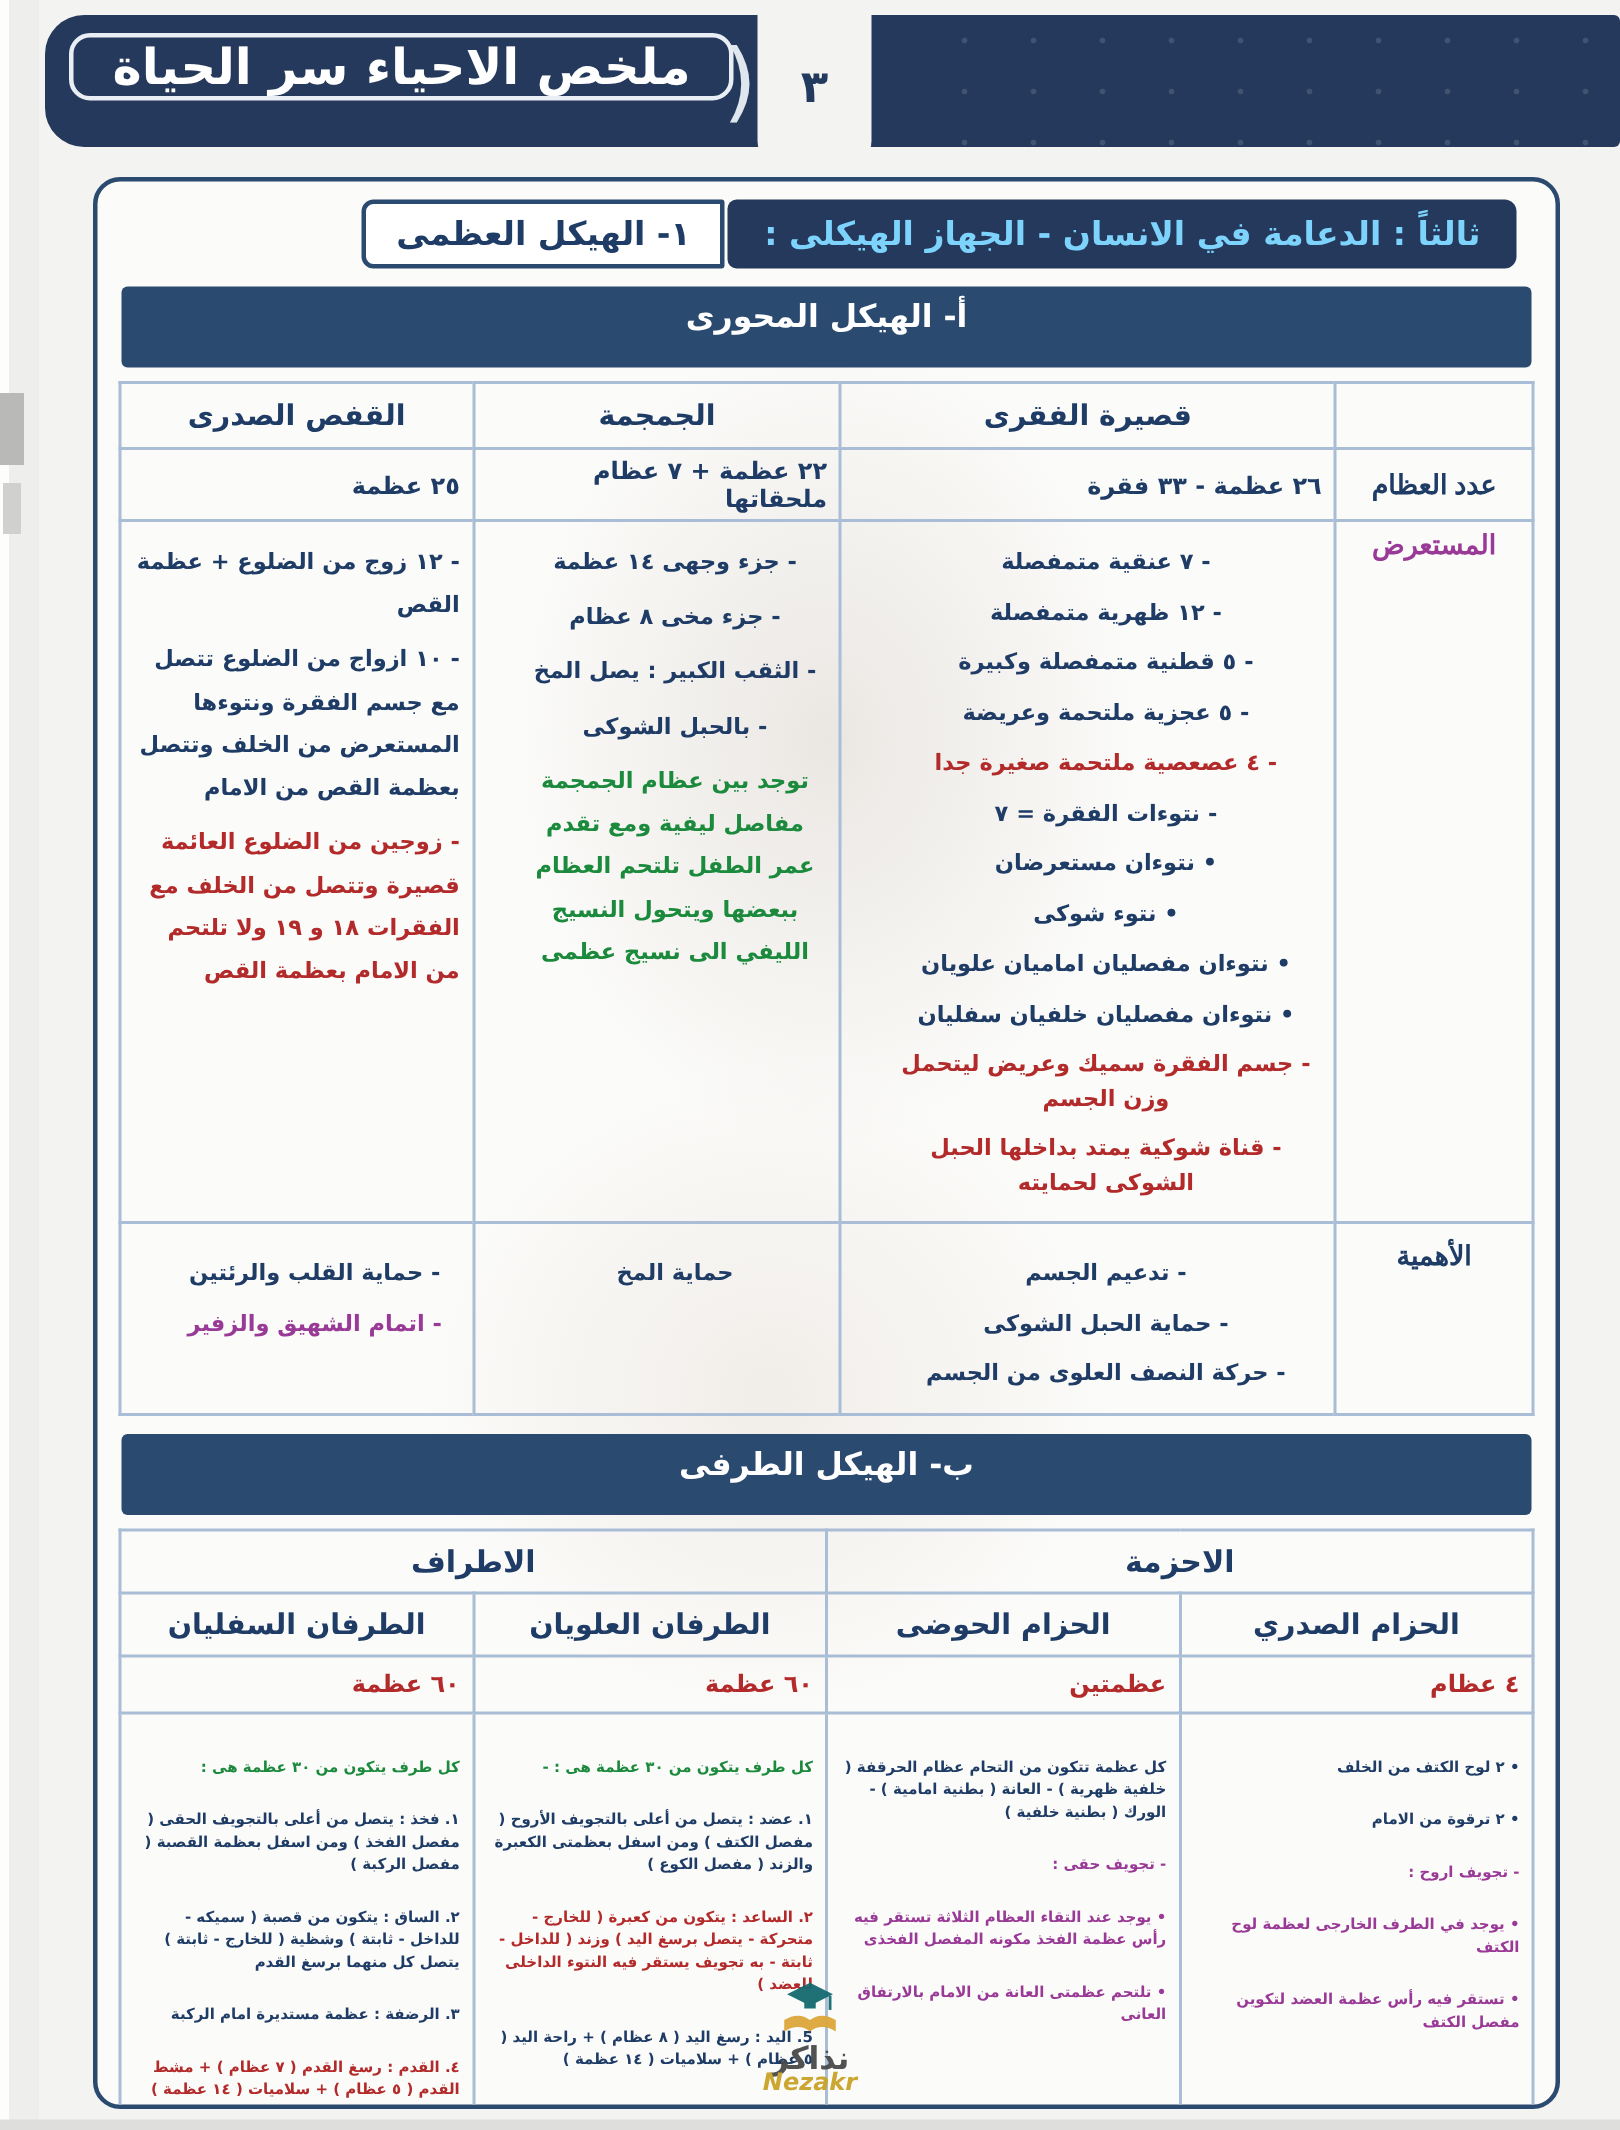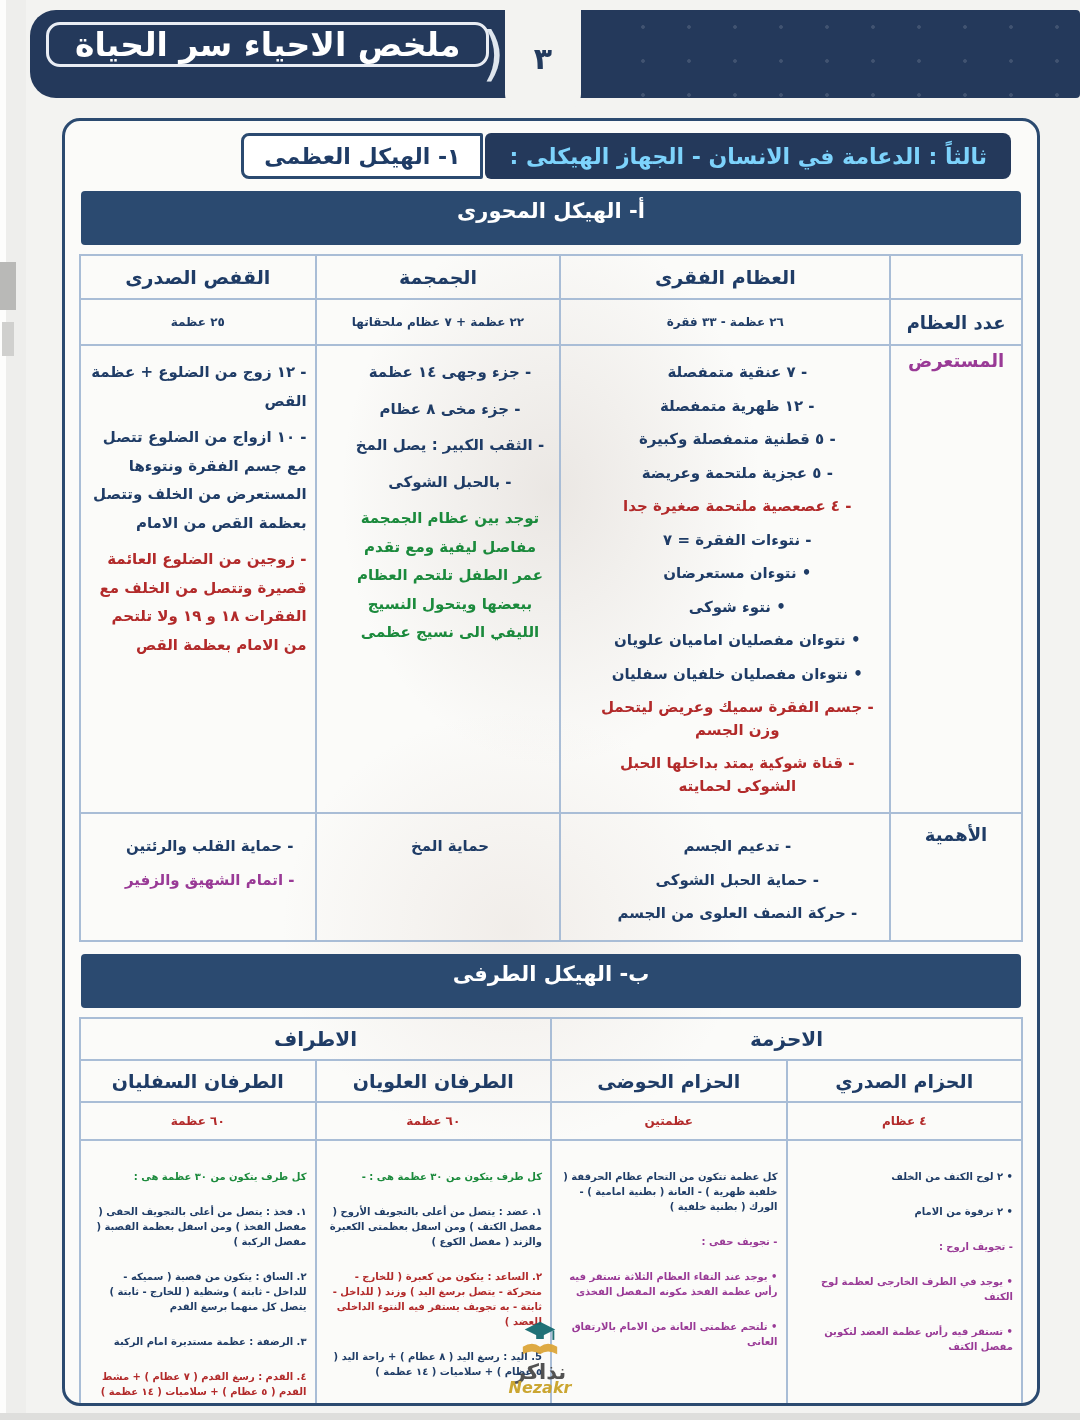--- a/index.html
+++ b/index.html
@@ -49,22 +49,22 @@
   .title-main { background: #24395b; color: #7dd3fc; font-size: 22px; display: flex; align-items: center; padding: 0 24px; border-radius: 6px 8px 8px 6px; }
   .title-sub { border: 3px solid #2b4a70; background: #ffffff; color: #1f3c66; font-size: 22px; display: flex; align-items: center; padding: 0 20px; border-radius: 8px 2px 2px 8px; margin-right: 2px; }
 
   
   .section-bar { margin: 12px 2px 0; background: #2b4a70; color: #ffffff; font-size: 21px; text-align: center; height: 54px; line-height: 40px; border-radius: 4px; }
 
   
   .tbl { width: 100%; border-collapse: collapse; margin-top: 9px; table-layout: fixed; }
   .tbl th, .tbl td { border: 2px solid #a9bdd6; padding: 4px 8px; background: transparent; }
   .tbl th { color: #1f3c66; font-size: 19px; text-align: center; }
-  .lab { color: #1f3c66; font-size: 18px; text-align: center; vertical-align: middle; }
-  .cnt { color: #1f3c66; font-size: 12px; text-align: center; vertical-align: middle; }
+  .lab { color: #1f3c66; font-size: 18px; text-align: center; vertical-align: middle; font-family: Liberation Serif, serif; }
+  .cnt { color: #1f3c66; font-size: 16px; text-align: right; vertical-align: middle; }
   .cnt.red { color: #b22a2a; }
   .tbl-a .r-head { height: 44px; }
   .tbl-a .r-count { height: 46px; }
   .tbl-a .r-struct { height: 416px; }
   .tbl-a .r-struct td { vertical-align: top; }
   .tbl-a .r-imp { height: 106px; }
   .tbl-a .r-imp td { vertical-align: top; padding-top: 10px; }
 
   .tbl-b .r-grp { height: 42px; }
   .tbl-b .r-grp th { font-size: 20px; }
@@ -122,21 +122,21 @@
     <table class="tbl tbl-a">
       <colgroup>
         <col style="width:14%">
           <col style="width:35%">
           <col style="width:26%">
           <col style="width:25%">
       </colgroup>
       <tbody>
           <tr class="r-head">
         <th class="lab"></th>
-        <th>العظام الفقرى</th>
+        <th>قصيرة الفقرى</th>
         <th>الجمجمة</th>
         <th>القفص الصدرى</th>
       </tr>
       <tr class="r-count">
         <td class="lab">عدد العظام</td>
         <td class="cnt">٢٦ عظمة  -  ٣٣ فقرة</td>
         <td class="cnt">٢٢ عظمة + ٧ عظام ملحقاتها</td>
         <td class="cnt">٢٥ عظمة</td>
       </tr>
       <tr class="r-struct">

